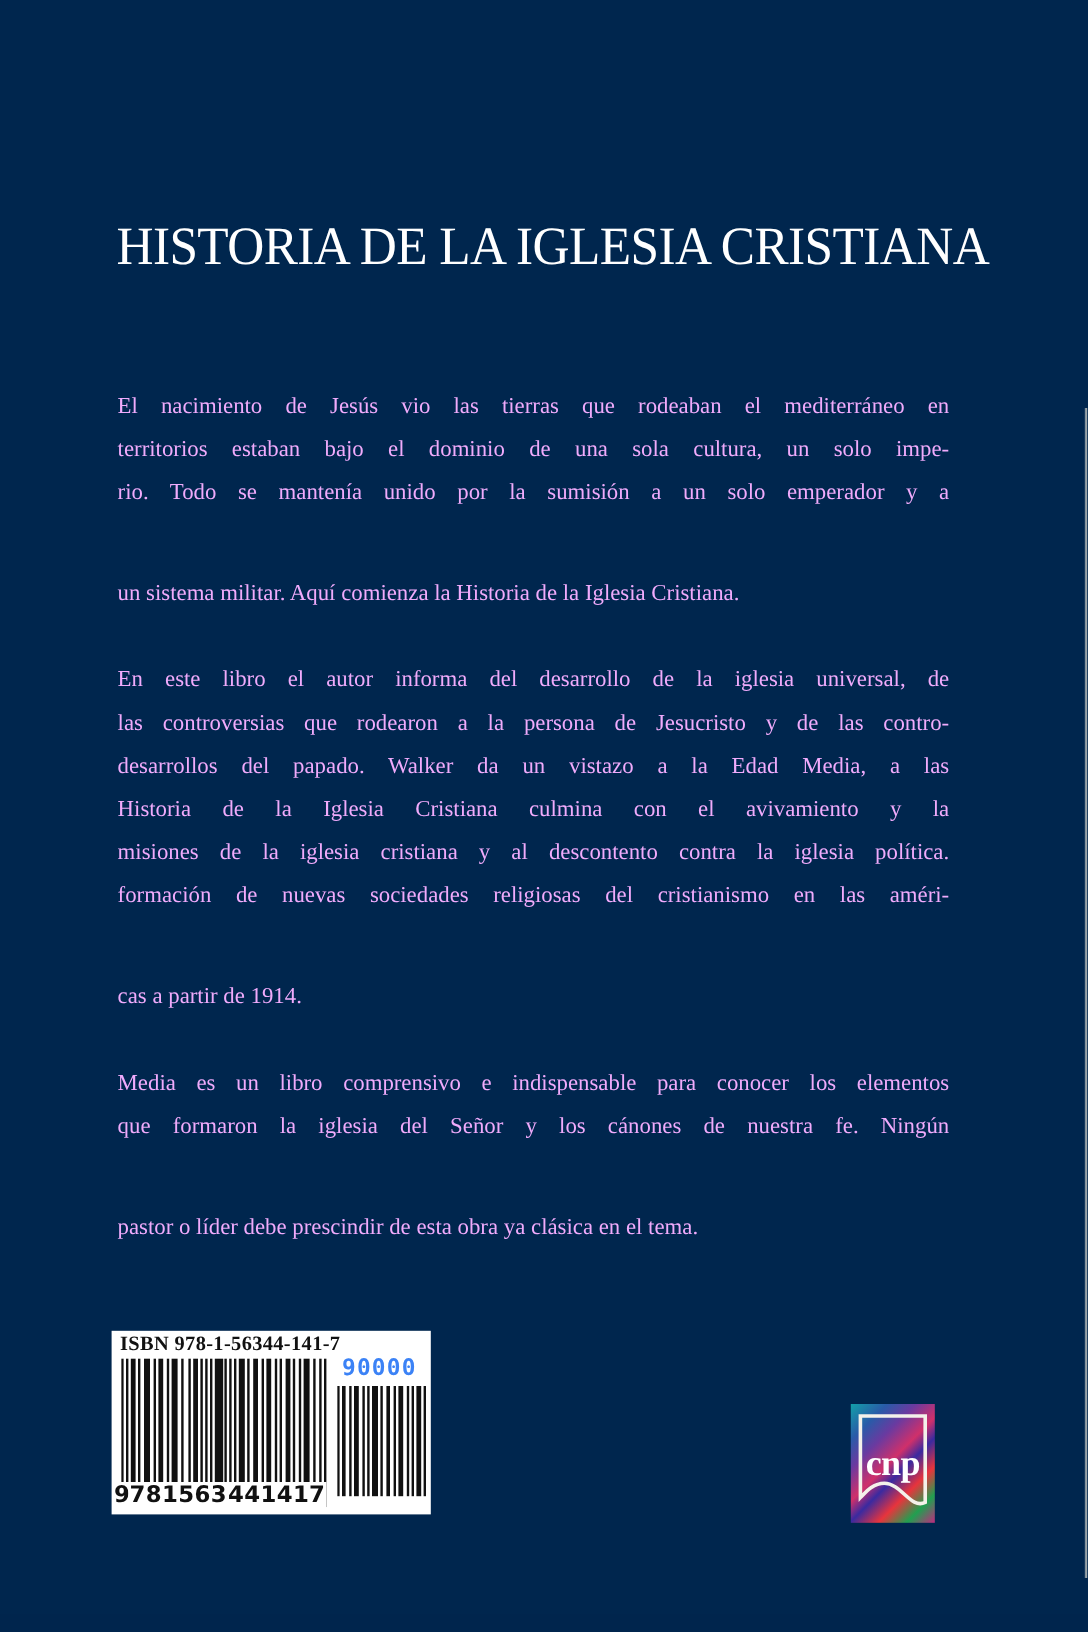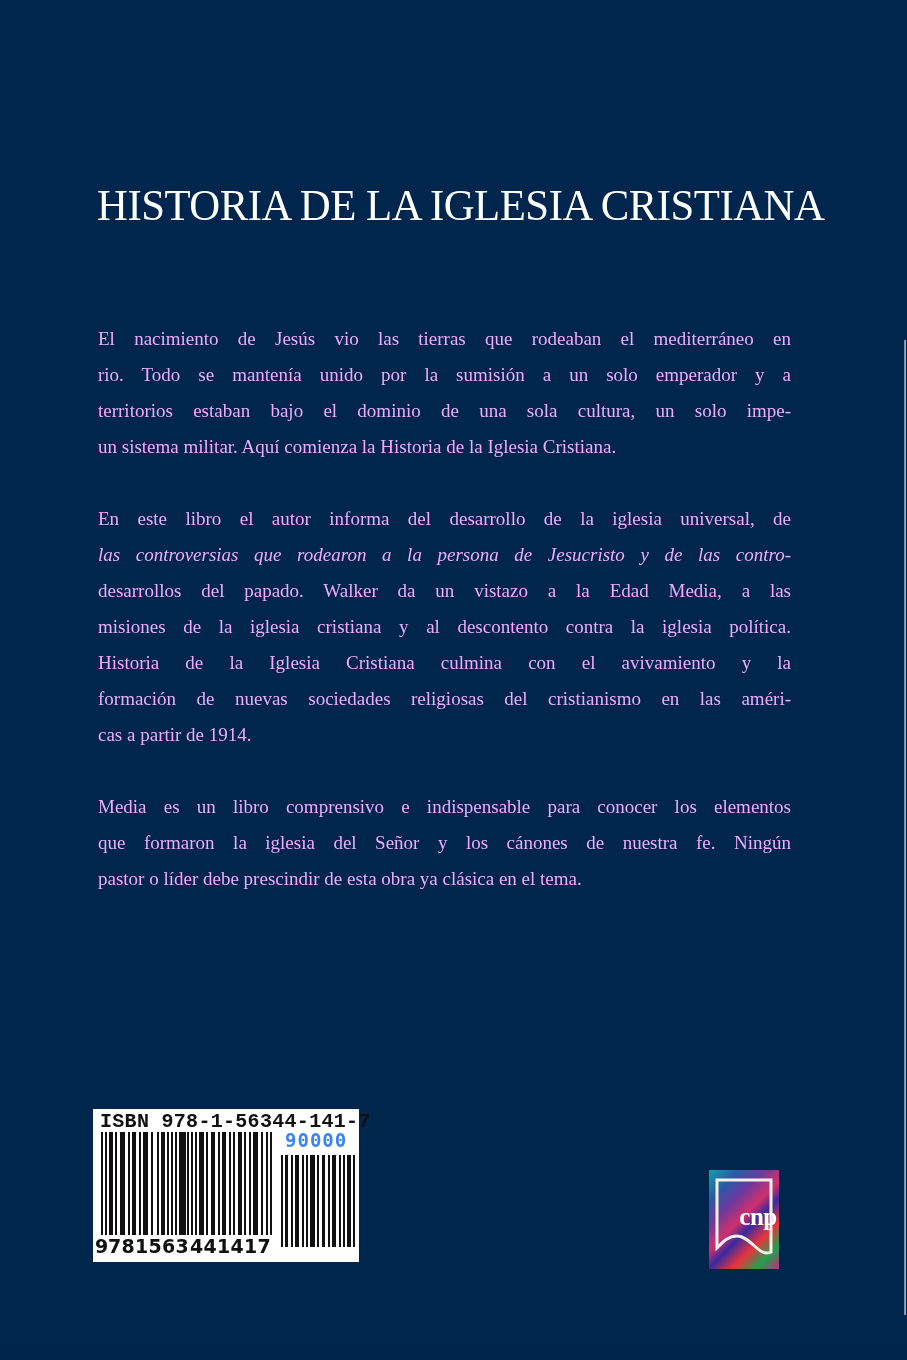--- a/index.html
+++ b/index.html
@@ -65,37 +65,38 @@
     .para .ln {
       display: block;
       text-align: justify;
       text-align-last: justify;
       white-space: nowrap;
       overflow: visible;
       transform-origin: left center;
     }
     .para .ln.last {
       text-align-last: left;
+      margin-top: 48px;
     }
     
     .barcode {
       position: absolute;
       left: 93px;
       top: 1109px;
       width: 266px;
       height: 153px;
       background: #ffffff;
     }
     .isbn-label {
       position: absolute;
       left: 7px;
       top: 1px;
-      font-family: Liberation Mono, monospace;
-      font-weight: bold;
-      font-size: 20px;
+      font-family: Liberation Serif, serif;
+      font-weight: bold;
+      font-size: 17px;
       letter-spacing: 0.3px;
       color: #111111;
       white-space: nowrap;
     }
     .price-code {
       position: absolute;
       left: 192px;
       top: 20px;
       font-family: "DejaVu Sans Mono", "Liberation Mono", monospace;
       font-weight: bold;
@@ -147,48 +148,47 @@
     }
     .logo svg { position: absolute; left: 0; top: 0; }
     .logo-text {
       position: absolute;
       left: 0;
       top: 33px;
       width: 70px;
       text-align: center;
       font-family: "Liberation Serif", "DejaVu Serif", serif;
       font-weight: bold;
-      font-size: 25px;
+      font-size: 30px;
       color: #ffffff;
       letter-spacing: -0.5px;
-      margin-left: 14px;
     }
   </style>
 </head>
 <body>
 
 <div class="cover">
 
   <div class="edge-line"></div>
 
   <h1 class="title">Historia de la Iglesia Cristiana</h1>
 
   <div class="body-text">
     <p class="para">
       <span class="ln" style="word-spacing: 0px;">El nacimiento de Jesús vio las tierras que rodeaban el mediterráneo en</span>
+      <span class="ln" style="word-spacing: 0px;">territorios estaban bajo el dominio de una sola cultura, un solo impe-</span>
       <span class="ln" style="word-spacing: 0px;">rio. Todo se mantenía unido por la sumisión a un solo emperador y a</span>
-      <span class="ln" style="word-spacing: 0px;">territorios estaban bajo el dominio de una sola cultura, un solo impe-</span>
       <span class="ln last">un sistema militar. Aquí comienza la Historia de la Iglesia Cristiana.</span>
     </p>
     <p class="para">
       <span class="ln" style="word-spacing: 0px;">En este libro el autor informa del desarrollo de la iglesia universal, de</span>
-      <span class="ln" style="word-spacing: 0px; font-style: italic;">las controversias que rodearon a la persona de Jesucristo y de las contro-</span>
+      <span class="ln" style="word-spacing: 0px;">las controversias que rodearon a la persona de Jesucristo y de las contro-</span>
       <span class="ln" style="word-spacing: 0px;">desarrollos del papado. Walker da un vistazo a la Edad Media, a las</span>
+      <span class="ln" style="word-spacing: 0px;">Historia de la Iglesia Cristiana culmina con el avivamiento y la</span>
       <span class="ln" style="word-spacing: 0px;">misiones de la iglesia cristiana y al descontento contra la iglesia política.</span>
-      <span class="ln" style="word-spacing: 0px;">Historia de la Iglesia Cristiana culmina con el avivamiento y la</span>
       <span class="ln" style="word-spacing: 0px;">formación de nuevas sociedades religiosas del cristianismo en las améri-</span>
       <span class="ln last">cas a partir de 1914.</span>
     </p>
     <p class="para">
       <span class="ln" style="word-spacing: 0px;">Media es un libro comprensivo e indispensable para conocer los elementos</span>
       <span class="ln" style="word-spacing: 0px;">que formaron la iglesia del Señor y los cánones de nuestra fe. Ningún</span>
       <span class="ln last">pastor o líder debe prescindir de esta obra ya clásica en el tema.</span>
     </p>
   </div>
 

